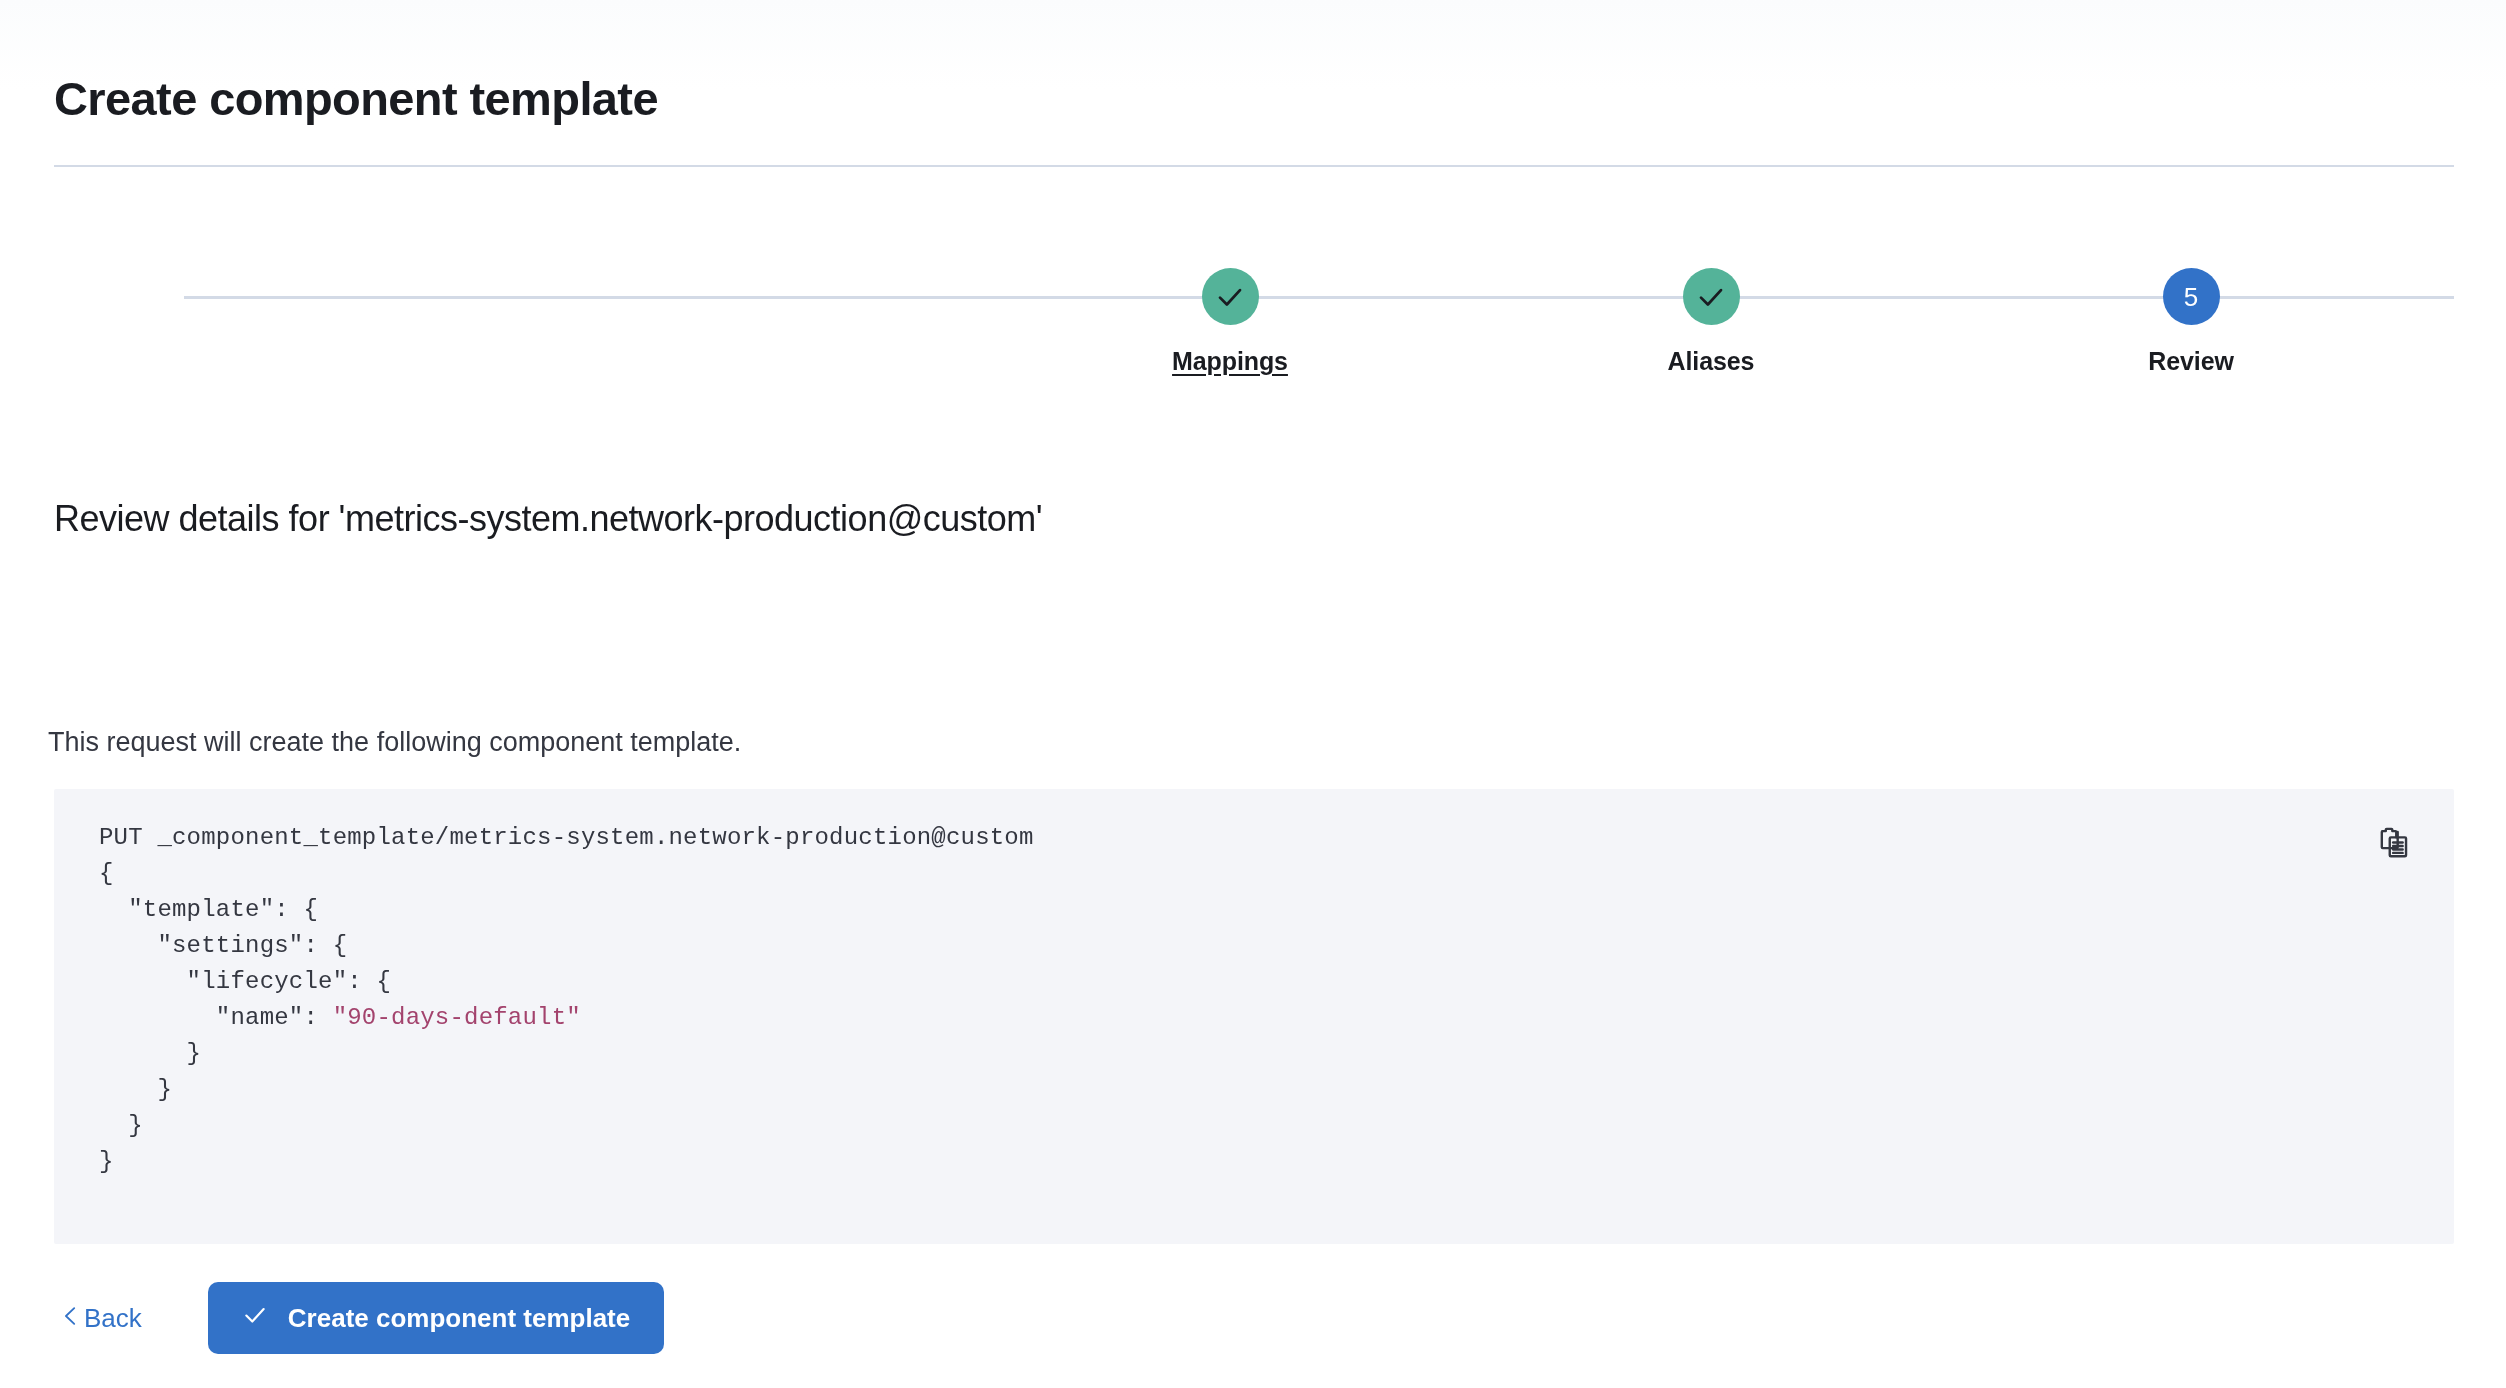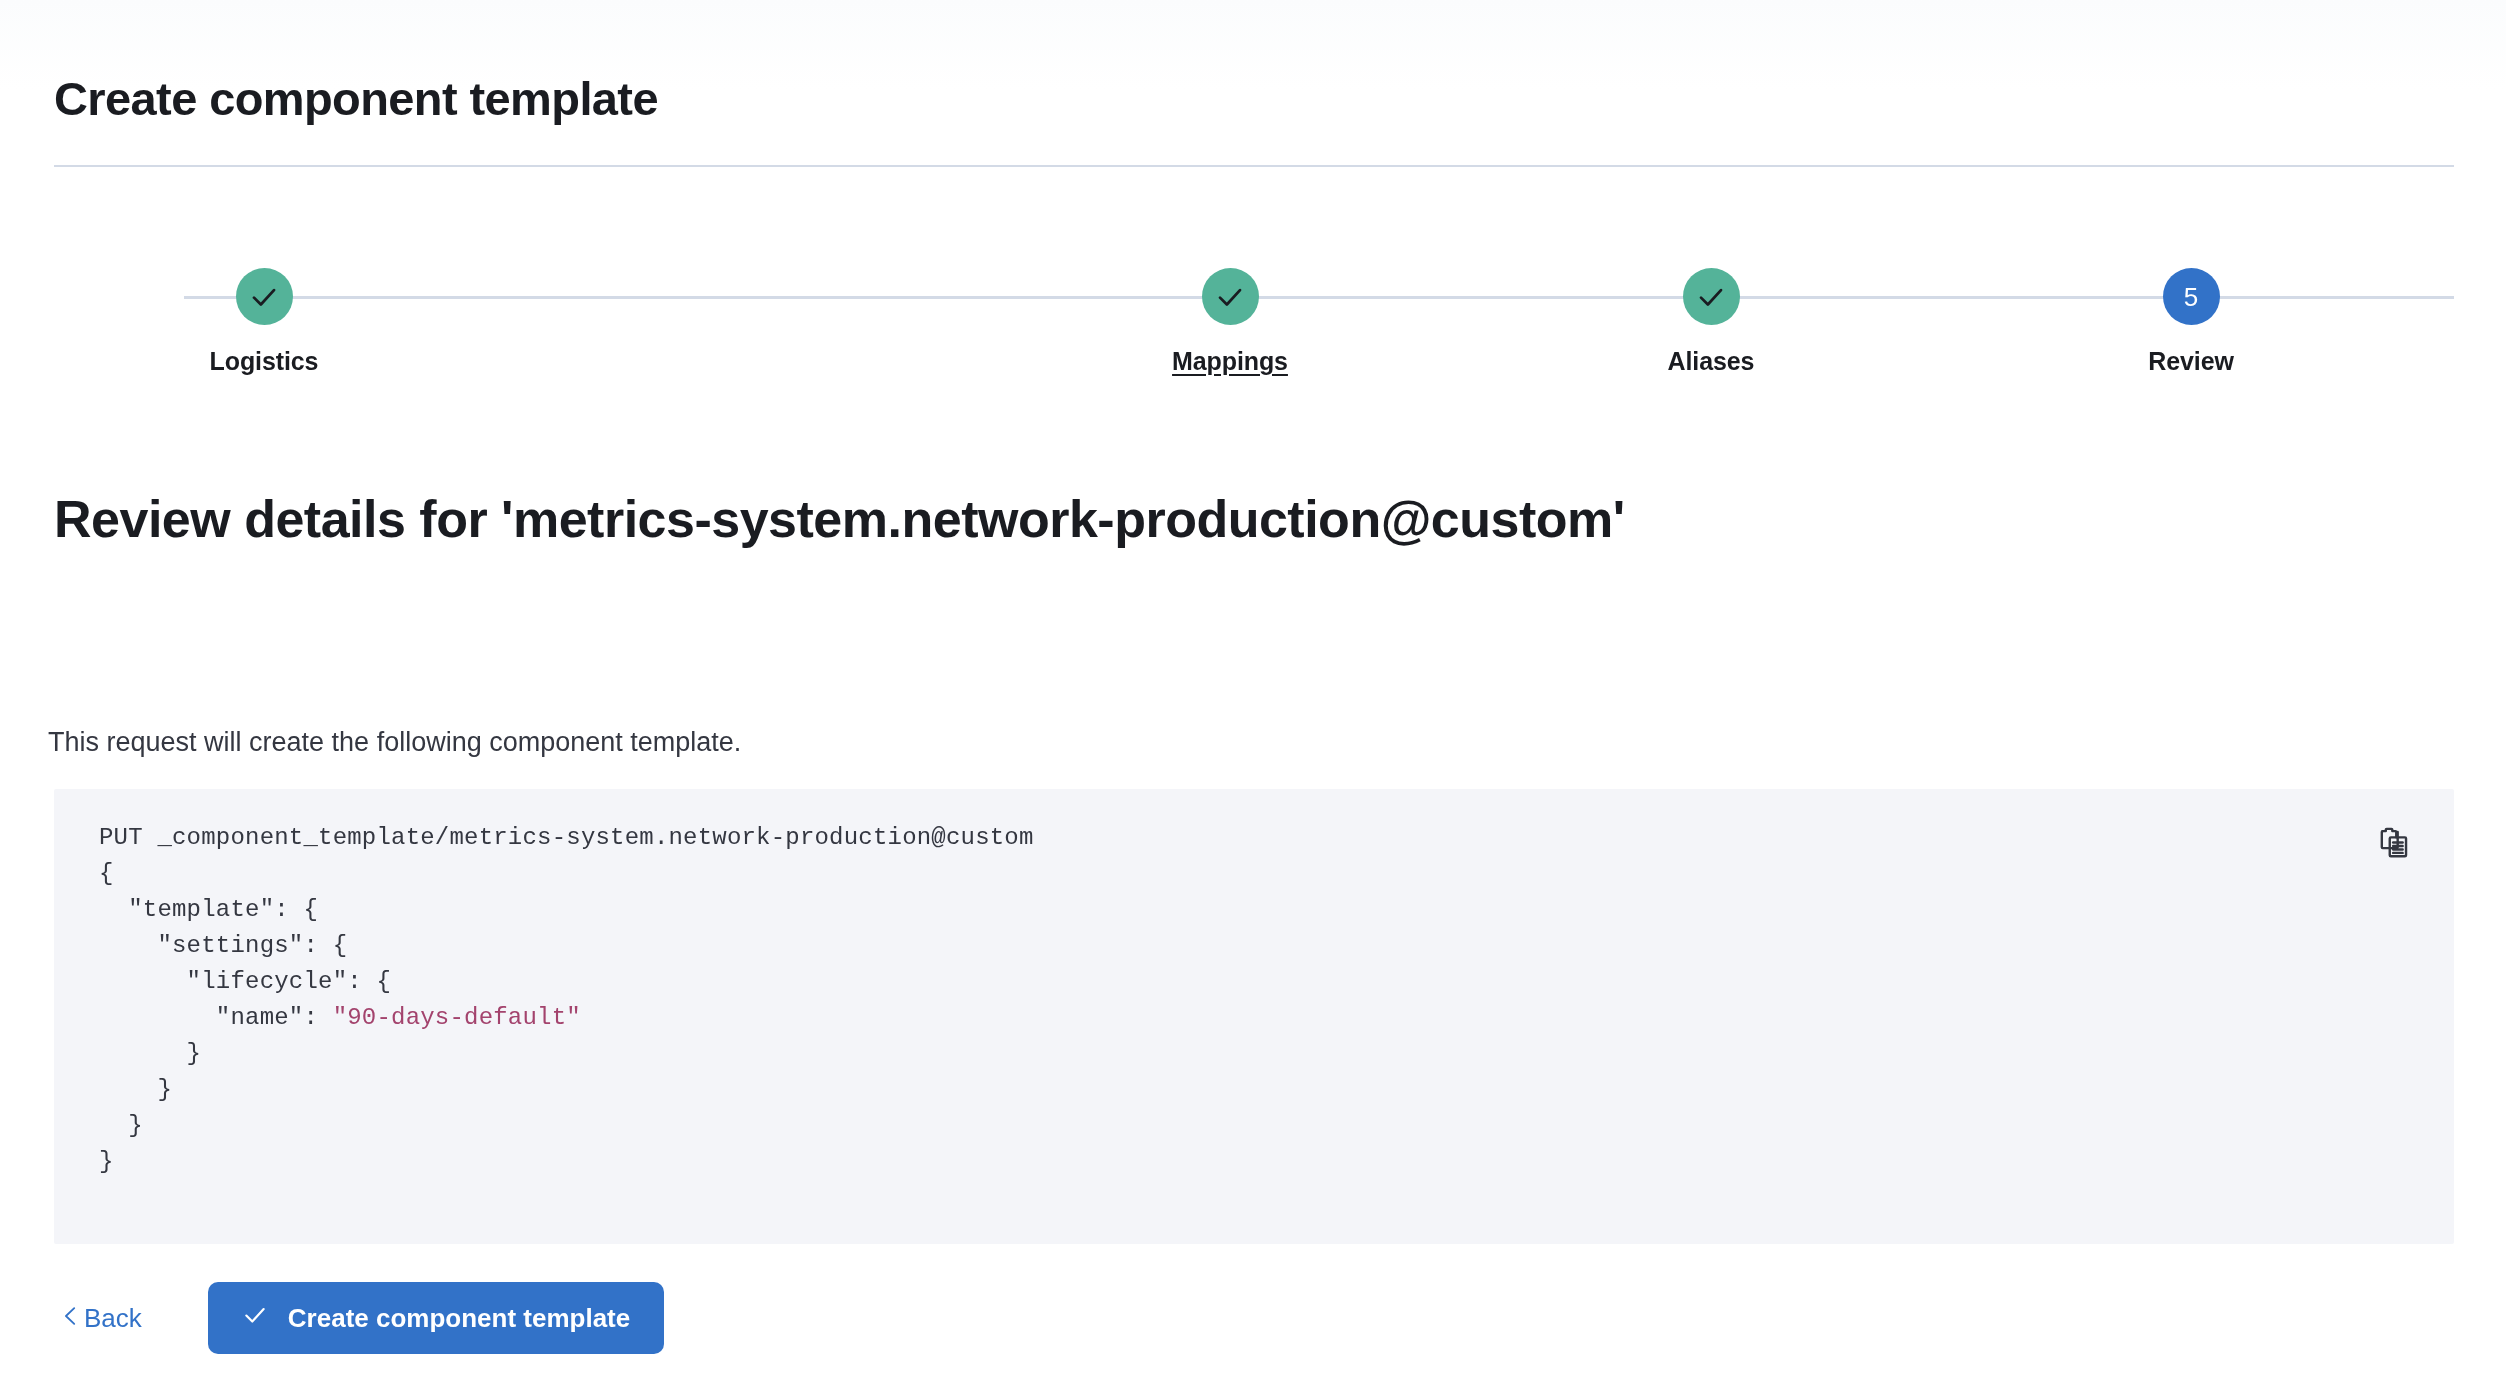--- a/index.html
+++ b/index.html
@@ -94,23 +94,23 @@
     white-space: nowrap;
     display: inline-block;
   }
   .step-label.linkish { text-decoration: underline; text-underline-offset: 4px; cursor: pointer; }
 
   
   .review-heading {
     position: absolute;
     left: 54px;
     top: 477px;
-    font-size: 52px;
+    font-size: 36px;
     line-height: 52px;
-    font-weight: 700;
+    font-weight: 400;
     letter-spacing: -0.5px;
     color: #1a1c21;
     white-space: nowrap;
     margin-top: 16px;
   }
 
   
   .tabs {
     position: absolute;
     left: 54px;
@@ -242,30 +242,20 @@
 
 <div class="page">
 
   <h1 class="page-title">Create component template</h1>
   <div class="header-rule"></div>
 
   <div class="stepper">
     <div class="step-line" style="left:130px; width:1200px;"></div>
     <div class="step-line" style="left:1330px; width:1070px;"></div>
 
-    <div class="step" style="left:210px;">
-      <div class="step-circle done">
-        <span>
-          <svg width="30" height="30" viewBox="0 0 24 24" fill="none" stroke="#1a1c21" stroke-width="2.2" stroke-linecap="round" stroke-linejoin="round">
-            <polyline points="4,12.5 9.5,18 20,6.5"></polyline>
-          </svg>
-        </span>
-      </div>
-      <div class="step-label">Logistics</div>
-    </div>
 
 
     <div class="step" style="left:1176px;">
       <div class="step-circle done">
         <span>
           <svg width="30" height="30" viewBox="0 0 24 24" fill="none" stroke="#1a1c21" stroke-width="2.2" stroke-linecap="round" stroke-linejoin="round">
             <polyline points="4,12.5 9.5,18 20,6.5"></polyline>
           </svg>
         </span>
       </div>

